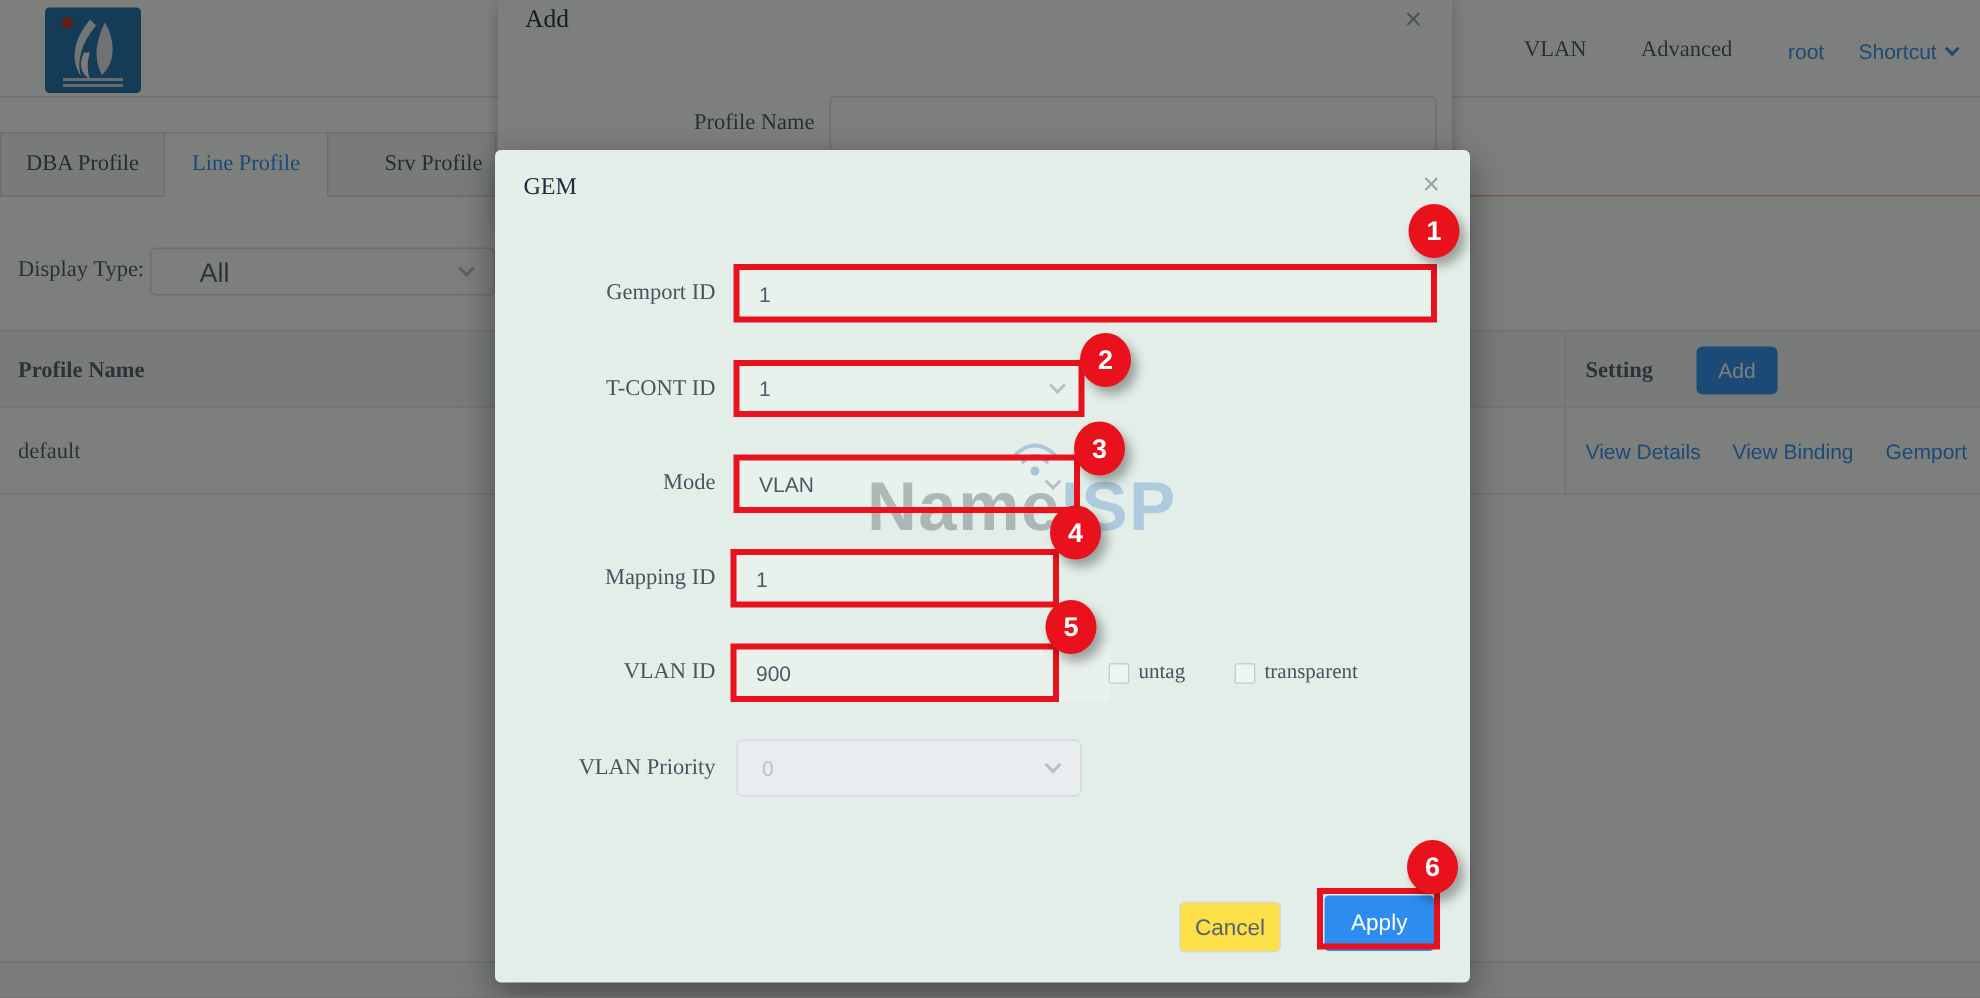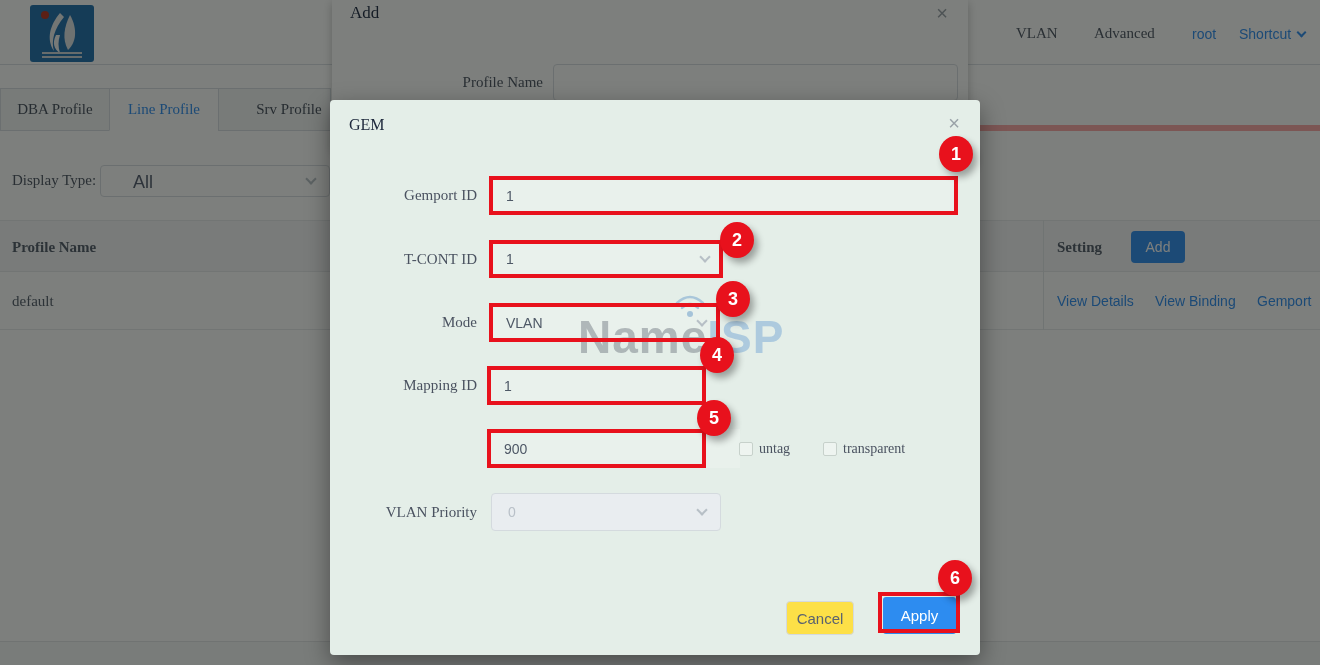--- a/index.html
+++ b/index.html
@@ -14,21 +14,21 @@
              font-weight:bold;font-size:36px;letter-spacing:1px;color:#a6301f;}
   .nav-item{position:absolute;top:25px;font-size:15px;color:#4a5260;white-space:nowrap;}
   .nav-vlan{left:1016px;}
   .nav-advanced{left:1094px;}
   .nav-link{position:absolute;top:26px;font-family:"Liberation Sans",sans-serif;font-size:14px;color:#2d8cf0;white-space:nowrap;}
   .nav-root{left:1192px;}
   .nav-shortcut{left:1239px;}
   .chev{display:inline-block;width:7px;height:7px;border-right:2px solid currentColor;border-bottom:2px solid currentColor;
         transform:rotate(45deg);margin-left:7px;vertical-align:3px;}
 
-  .tabbar{position:absolute;left:0;top:88px;width:1320px;height:43px;border-bottom:6px solid #fca5a5;}
+  .tabbar{position:absolute;left:0;top:88px;width:1320px;height:43px;border-bottom:1px solid #fca5a5;}
   .tab{position:absolute;top:0;height:43px;border:1px solid #d8dde2;background:#f4f6f7;
        display:flex;align-items:center;justify-content:center;font-size:15px;color:#434b59;}
   .tab-dba{left:0;width:110px;}
   .tab-line{left:109px;width:110px;background:#fff;color:#2d8cf0;border-bottom-color:#fff;}
   .tab-srv{left:218px;width:113px;padding-left:29px;}
 
   .filter-label{position:absolute;left:12px;top:172px;font-size:15px;color:#4a5260;}
   .filter-select{position:absolute;left:100px;top:165px;width:230px;height:32px;background:#fff;
                  border:1px solid #d8dde2;border-radius:4px;}
   .filter-select .val{position:absolute;left:32px;top:6px;font-family:"Liberation Sans",sans-serif;font-size:18px;color:#515a6e;}
@@ -201,20 +201,21 @@
 
     <div class="glabel gl3">Mode</div>
     <div class="gfield gf3">
         <span>VLAN</span>
         <span class="sel-chev"></span>
       </div>
 
     <div class="glabel gl4">Mapping ID</div>
     <div class="gfield gf4">1</div>
 
+    <div class="glabel gl5">VLAN ID</div>
     <div class="gfield gf5">900</div>
 
     <div class="cb cb1"></div>
     <div class="cb-label cbl1">untag</div>
     <div class="cb cb2"></div>
     <div class="cb-label cbl2">transparent</div>
 
     <div class="glabel gl6">VLAN Priority</div>
     <div class="gsel-disabled">
         <span>0</span>

